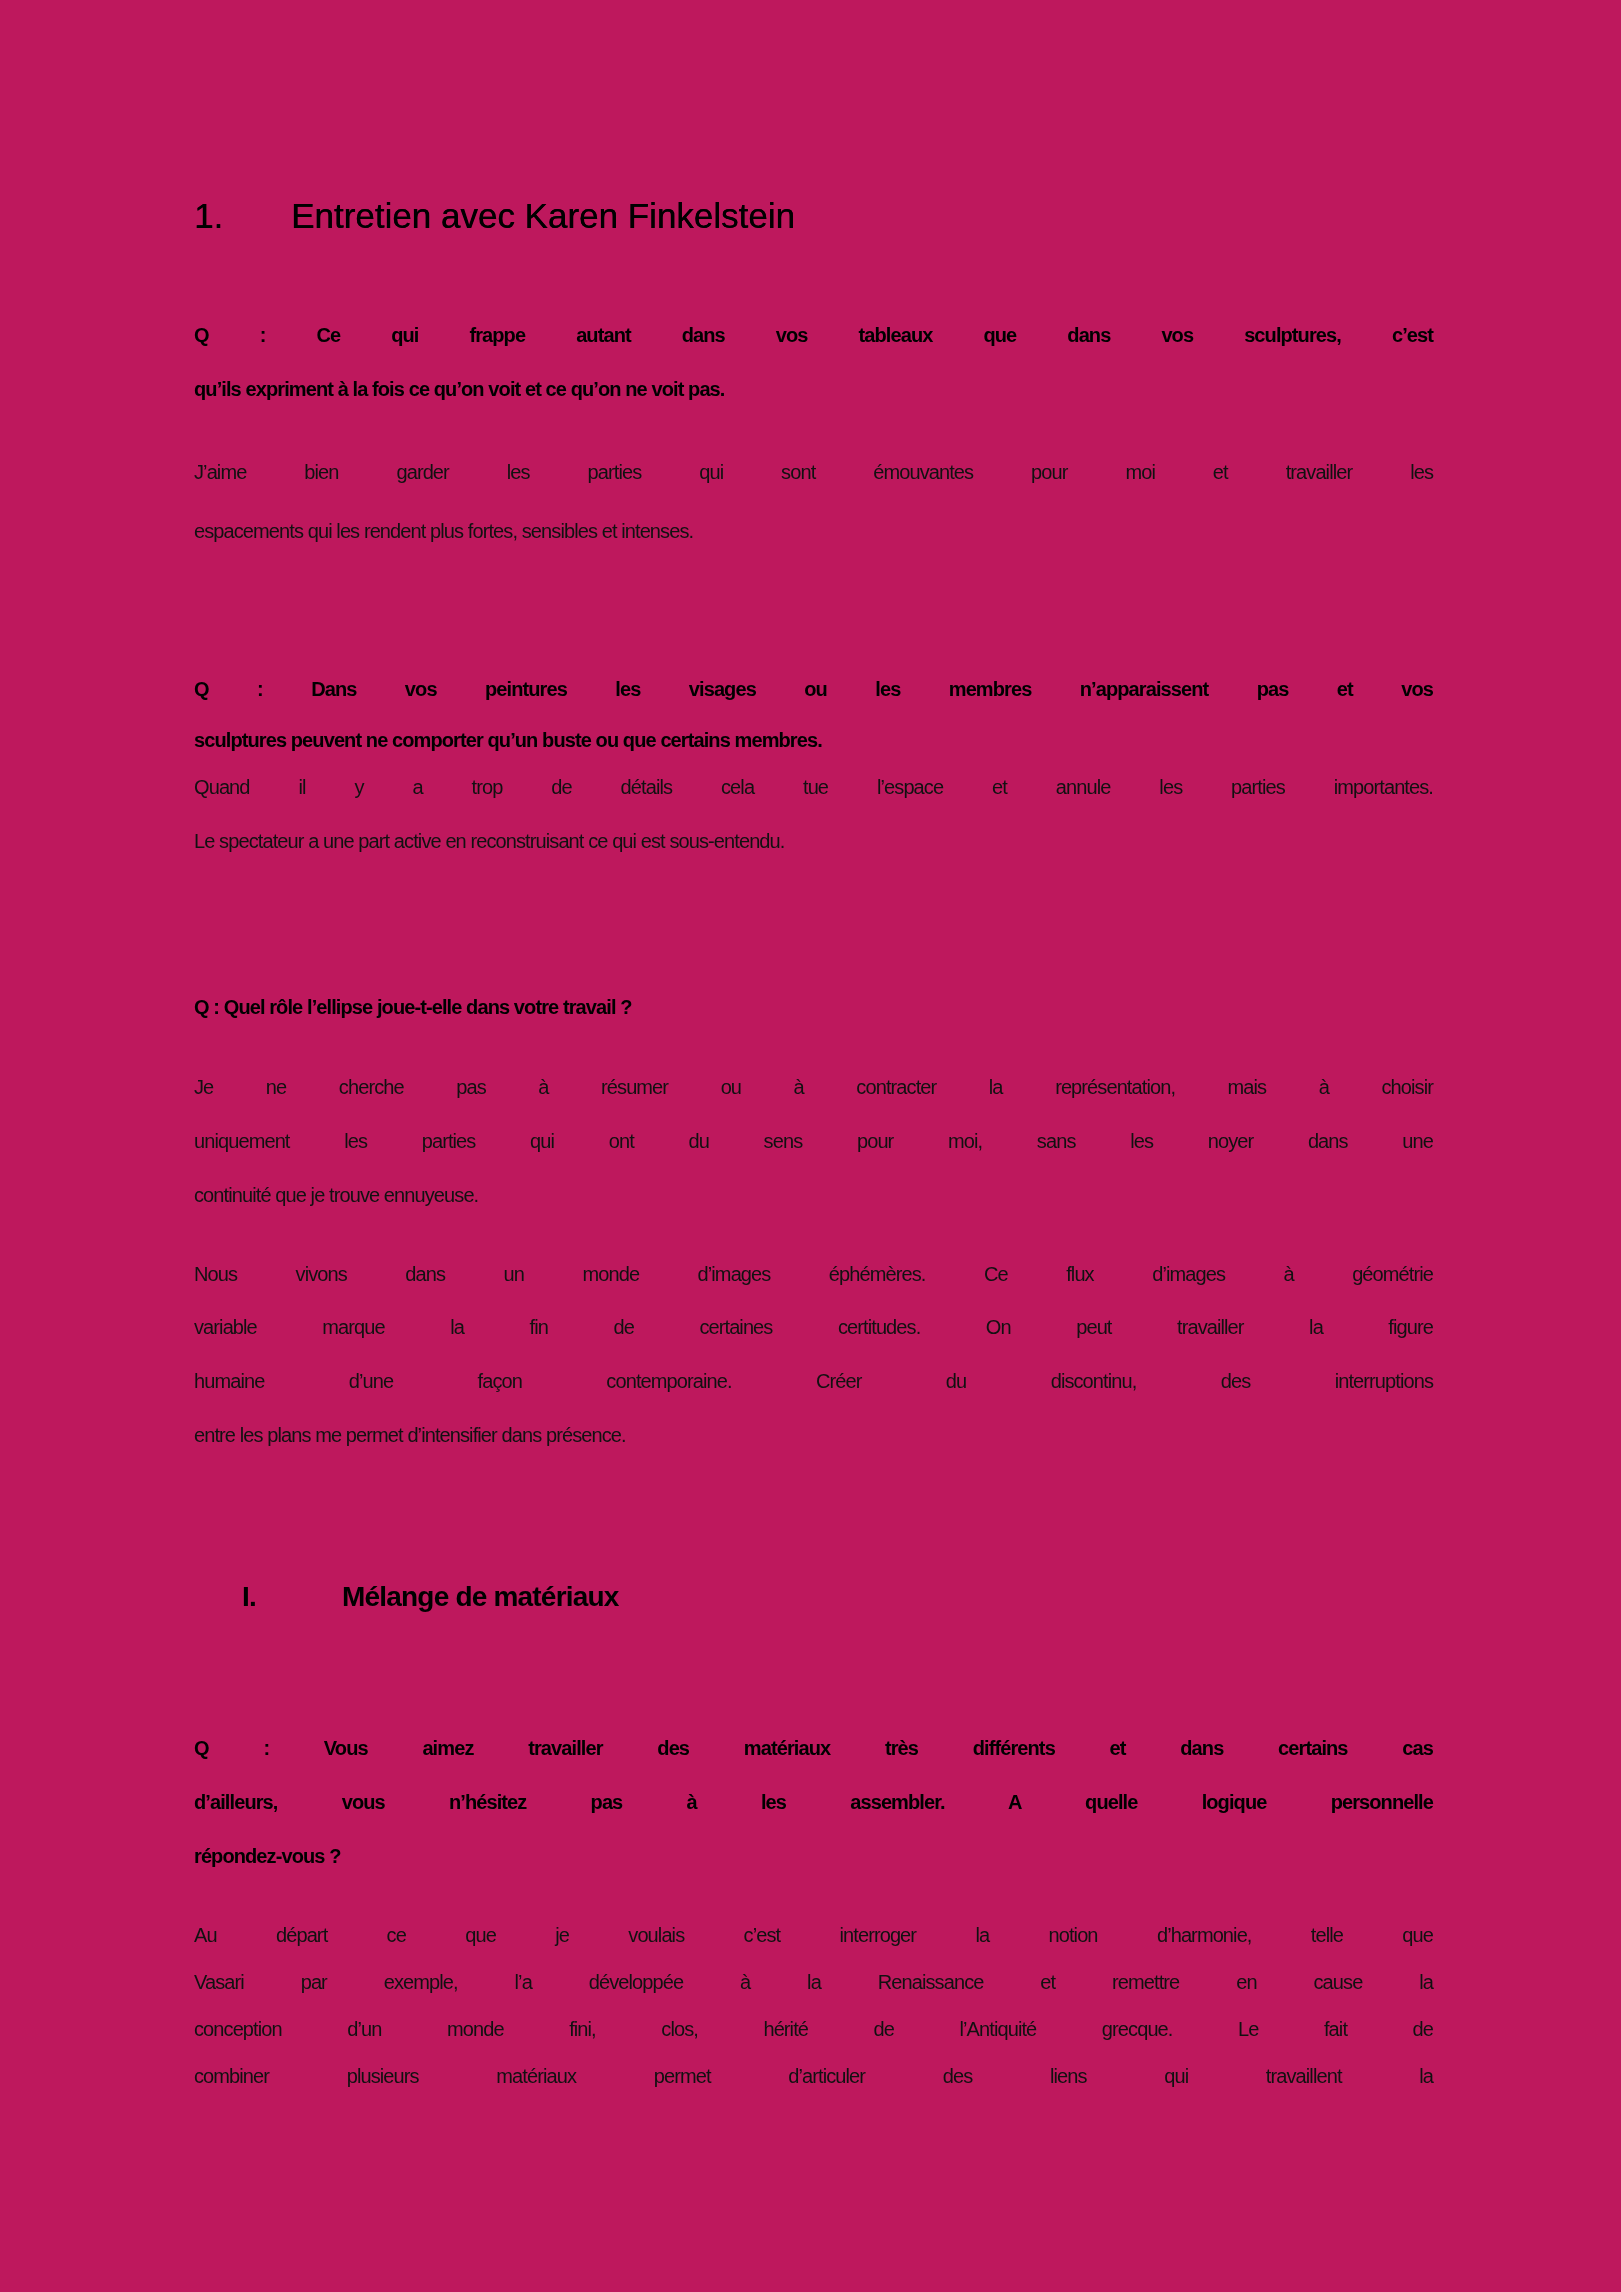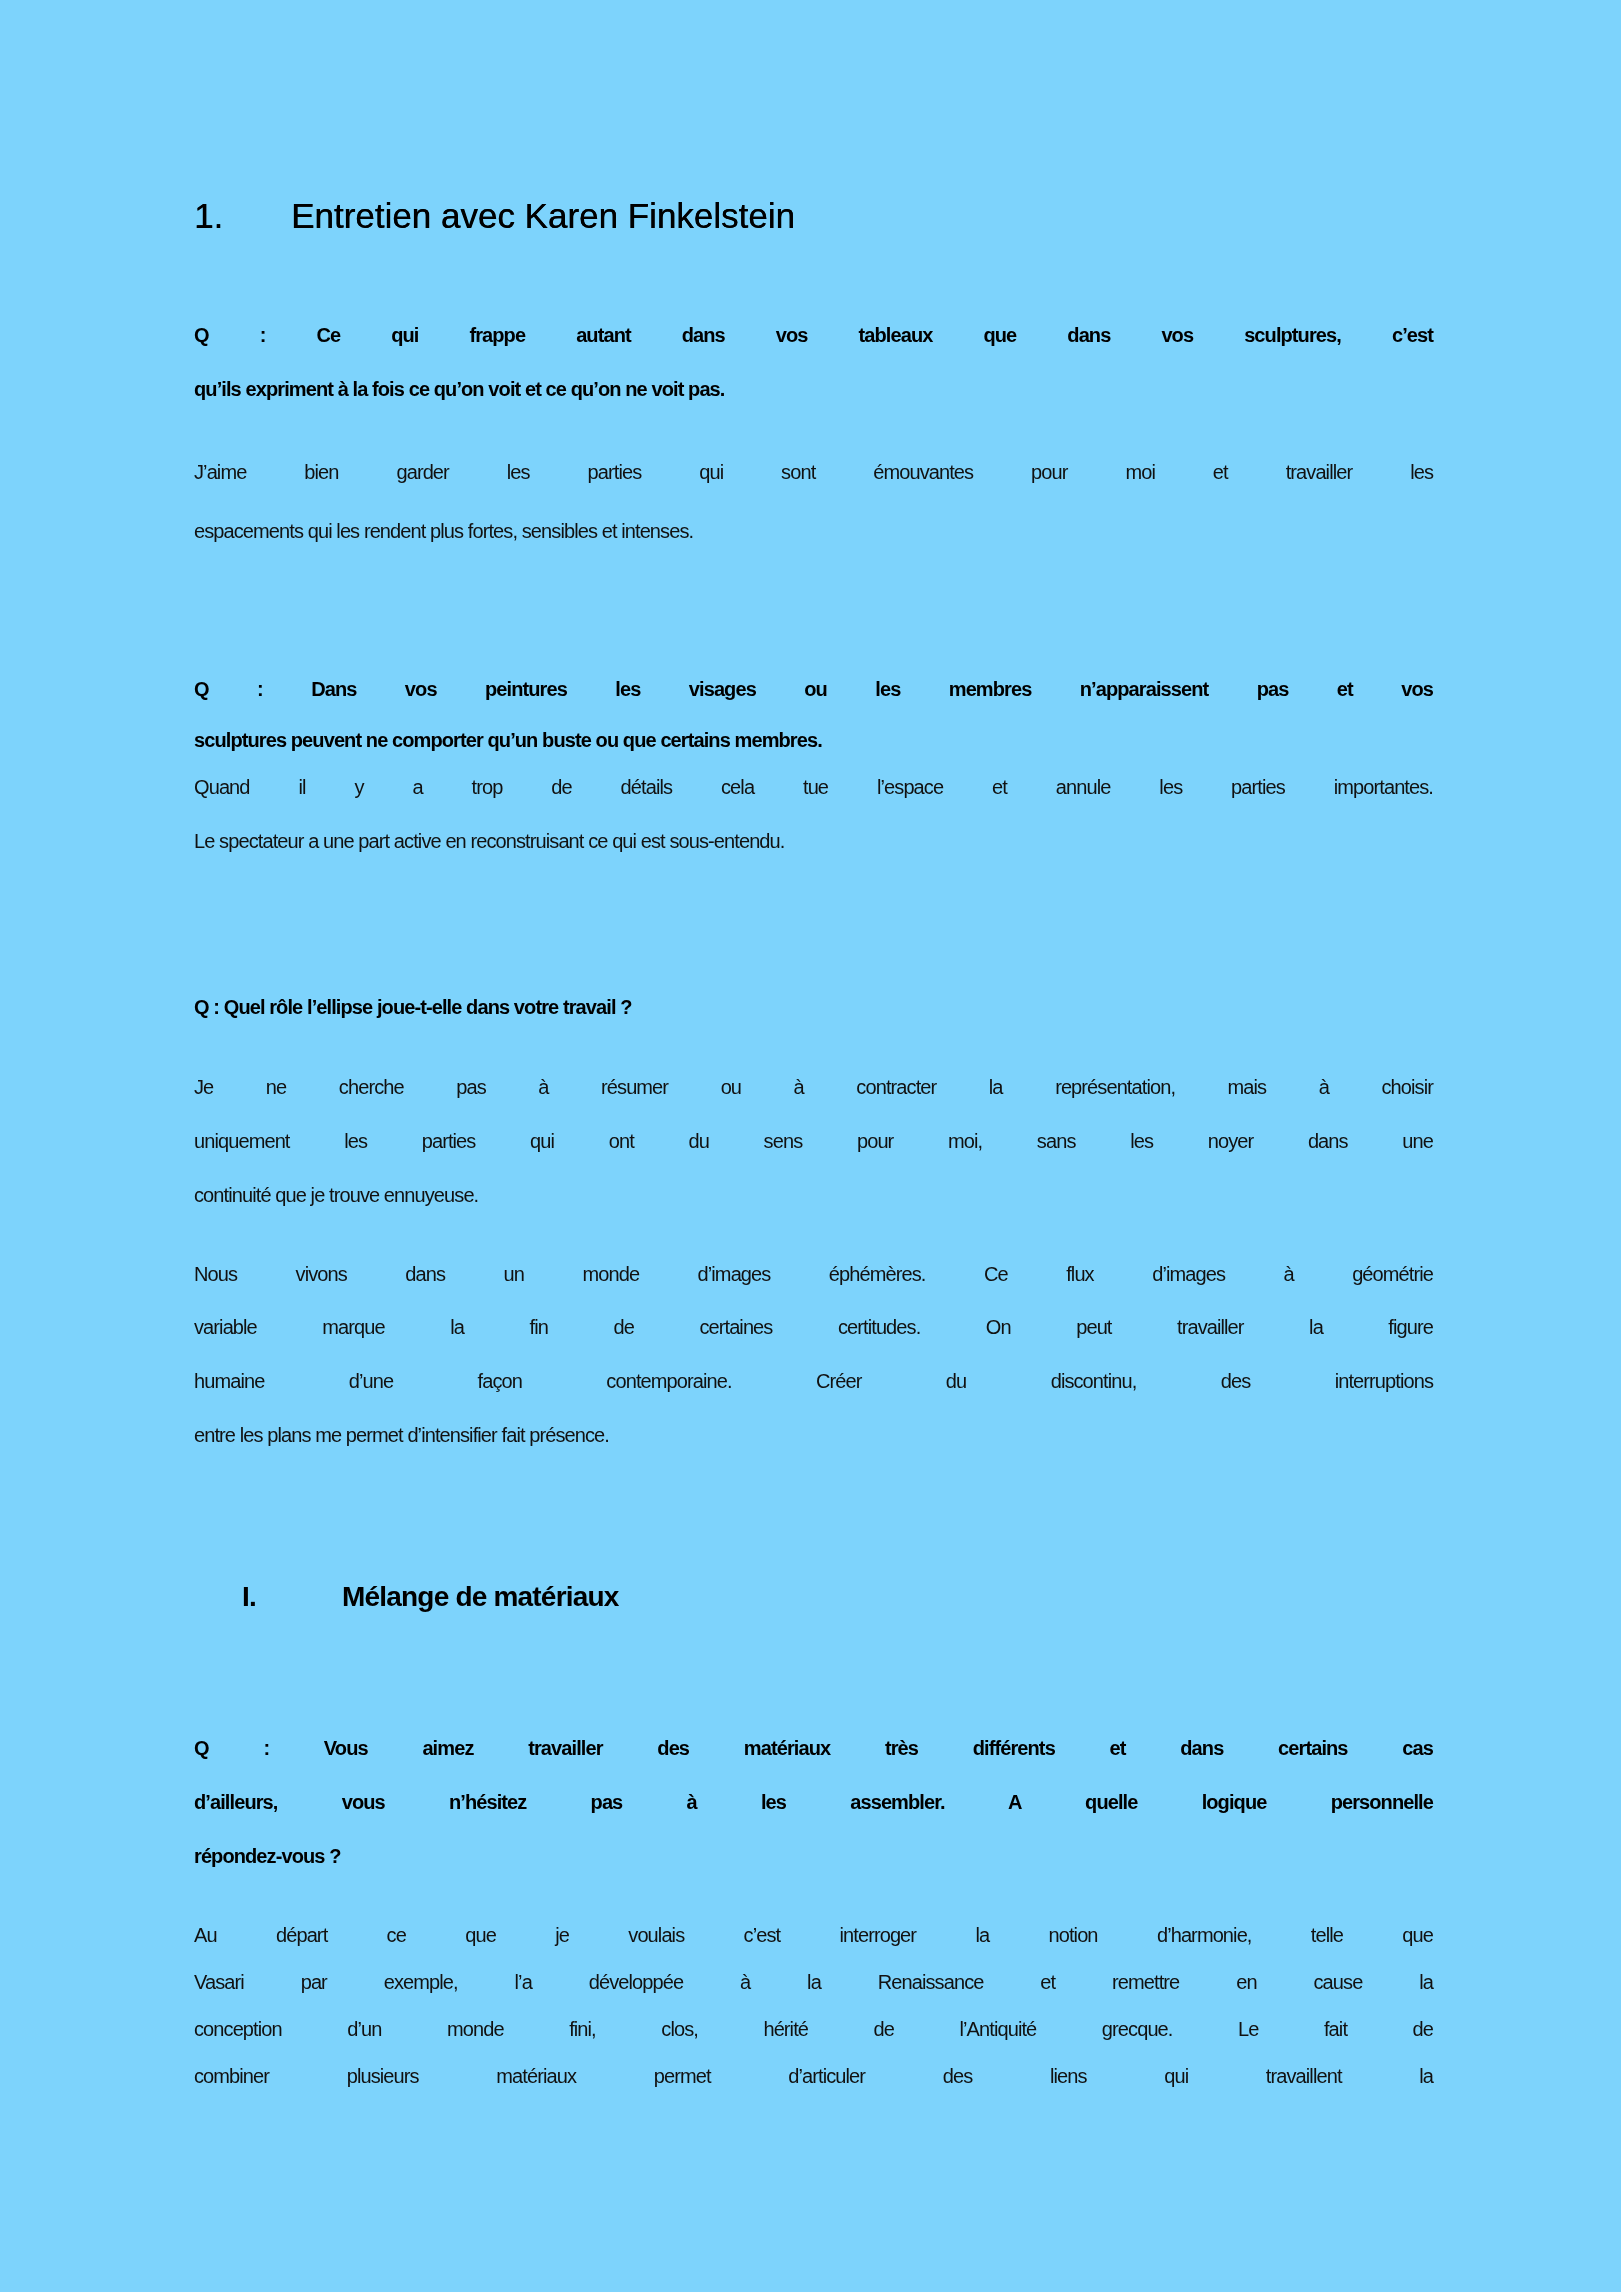--- a/index.html
+++ b/index.html
@@ -1,17 +1,17 @@
 <!DOCTYPE html>
 <html><head>
 <meta charset="utf-8">
 <style>
   html, body { margin: 0; padding: 0; background: #ffffff; }
   body { width: 1621px; height: 2293px; position: relative; overflow: hidden; }
-  .page { position: absolute; left: 0; top: 0; width: 1621px; height: 2293px; background: #7dd3fc; }
+  .page { position: absolute; left: 0; top: 0; width: 1621px; height: 2293px; background: #be185d; }
   .line {
     position: absolute; left: 194px; width: 1239px;
     font-family: "Liberation Sans Narrow", "Liberation Sans", sans-serif;
     font-size: 20px; line-height: 39px; color: #111;
     white-space: nowrap; letter-spacing: -0.9px;
   }
   .just { text-align: justify; text-align-last: justify; }
   .bold { font-weight: bold; color: #000; }
   .h1 {
     position: absolute; top: 194px; left: 194px;
@@ -50,21 +50,21 @@
 
   <div class="line bold" style="top:988px">Q : Quel rôle l’ellipse joue-t-elle dans votre travail ?</div>
 
   <div class="line just" style="top:1068px">Je ne cherche pas à résumer ou à contracter la représentation, mais à choisir</div>
   <div class="line just" style="top:1122px">uniquement les parties qui ont du sens pour moi, sans les noyer dans une</div>
   <div class="line" style="top:1176px">continuité que je trouve ennuyeuse.</div>
 
   <div class="line just" style="top:1255px">Nous vivons dans un monde d’images éphémères. Ce flux d’images à géométrie</div>
   <div class="line just" style="top:1308px">variable marque la fin de certaines certitudes. On peut travailler la figure</div>
   <div class="line just" style="top:1362px">humaine d’une façon contemporaine. Créer du discontinu, des interruptions</div>
-  <div class="line" style="top:1416px">entre les plans me permet d’intensifier fait présence.</div>
+  <div class="line" style="top:1416px">entre les plans me permet d’intensifier dans présence.</div>
 
   <div class="h2">
     <span class="num">I.</span><span>Mélange de matériaux</span>
   </div>
 
   <div class="line bold just" style="top:1729px">Q : Vous aimez travailler des matériaux très différents et dans certains cas</div>
   <div class="line bold just" style="top:1783px">d’ailleurs, vous n’hésitez pas à  les assembler. A quelle logique personnelle</div>
   <div class="line bold" style="top:1837px">répondez-vous ?</div>
 
   <div class="line just" style="top:1916px">Au départ ce que je voulais c’est interroger la notion d’harmonie, telle que</div>

